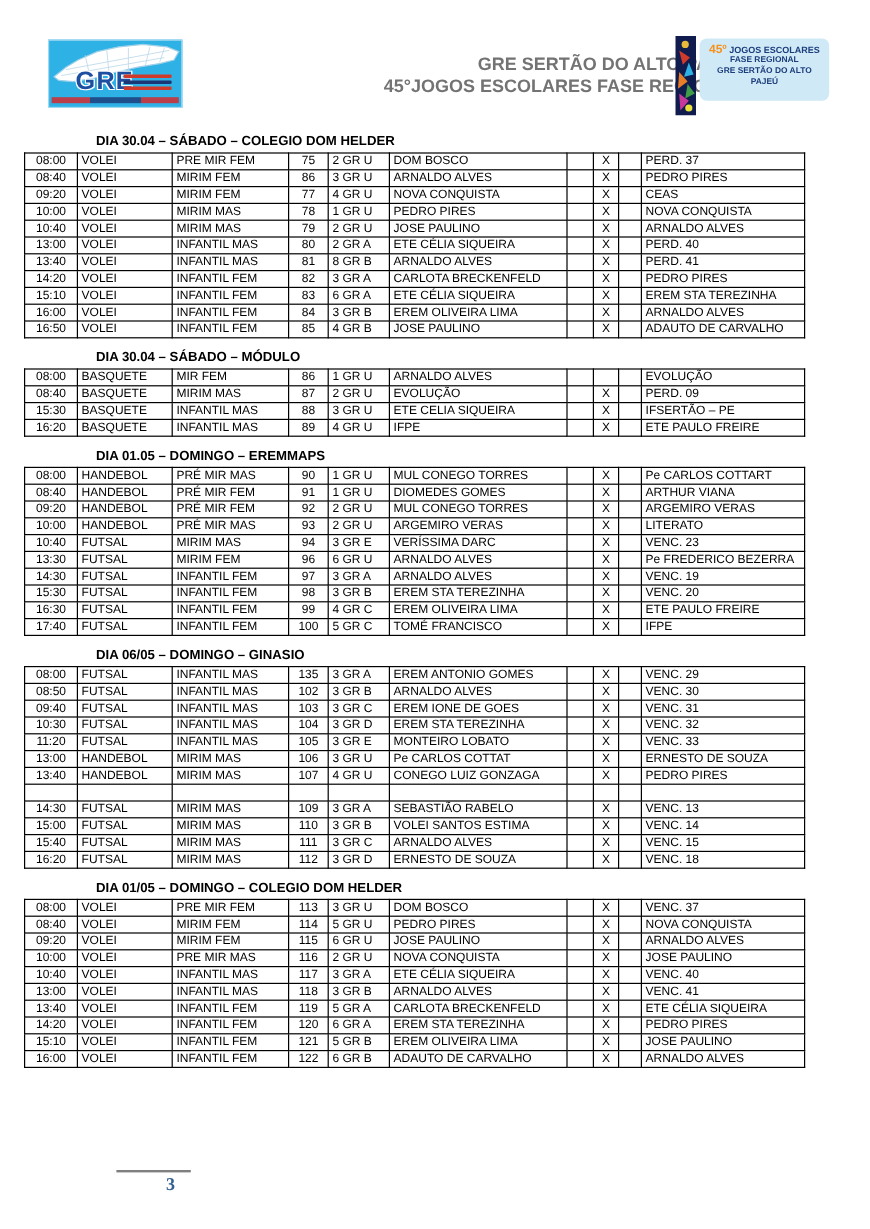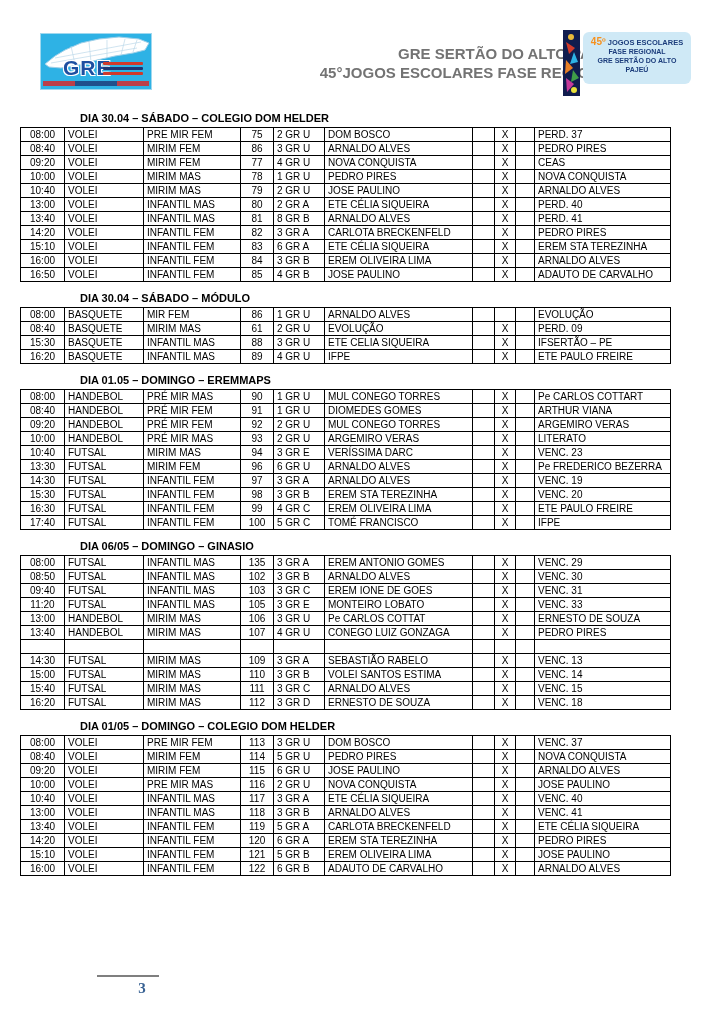--- a/index.html
+++ b/index.html
@@ -297,21 +297,21 @@
             <td class="c5">ARNALDO ALVES</td>
             <td class="c6"></td>
             <td class="c7"></td>
             <td class="c8"></td>
             <td class="c9">EVOLUÇÃO</td>
           </tr>
           <tr>
             <td class="c0">08:40</td>
             <td class="c1">BASQUETE</td>
             <td class="c2">MIRIM MAS</td>
-            <td class="c3">61</td>
+            <td class="c3">87</td>
             <td class="c4">2 GR U</td>
             <td class="c5">EVOLUÇÃO</td>
             <td class="c6"></td>
             <td class="c7">X</td>
             <td class="c8"></td>
             <td class="c9">PERD. 09</td>
           </tr>
           <tr>
             <td class="c0">15:30</td>
             <td class="c1">BASQUETE</td>
@@ -526,20 +526,32 @@
             <td class="c2">INFANTIL MAS</td>
             <td class="c3">103</td>
             <td class="c4">3 GR C</td>
             <td class="c5">EREM IONE DE GOES</td>
             <td class="c6"></td>
             <td class="c7">X</td>
             <td class="c8"></td>
             <td class="c9">VENC. 31</td>
           </tr>
           <tr>
+            <td class="c0">10:30</td>
+            <td class="c1">FUTSAL</td>
+            <td class="c2">INFANTIL MAS</td>
+            <td class="c3">104</td>
+            <td class="c4">3 GR D</td>
+            <td class="c5">EREM STA TEREZINHA</td>
+            <td class="c6"></td>
+            <td class="c7">X</td>
+            <td class="c8"></td>
+            <td class="c9">VENC. 32</td>
+          </tr>
+          <tr>
             <td class="c0">11:20</td>
             <td class="c1">FUTSAL</td>
             <td class="c2">INFANTIL MAS</td>
             <td class="c3">105</td>
             <td class="c4">3 GR E</td>
             <td class="c5">MONTEIRO LOBATO</td>
             <td class="c6"></td>
             <td class="c7">X</td>
             <td class="c8"></td>
             <td class="c9">VENC. 33</td>

